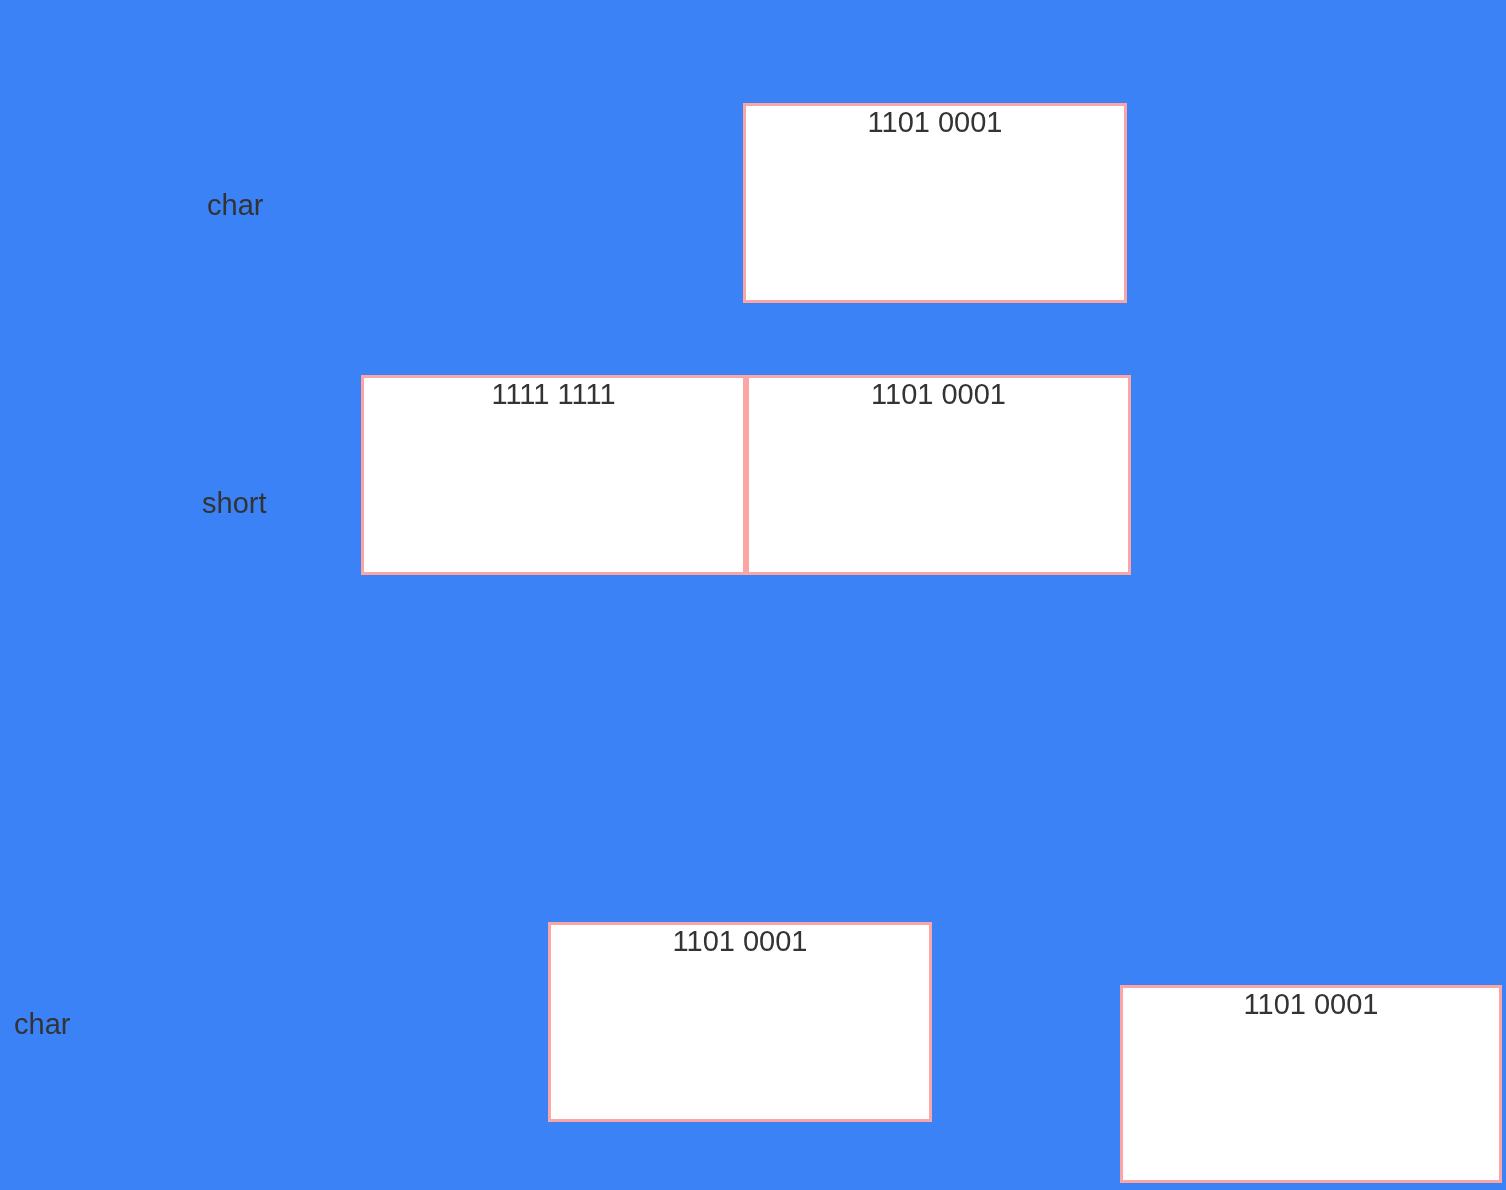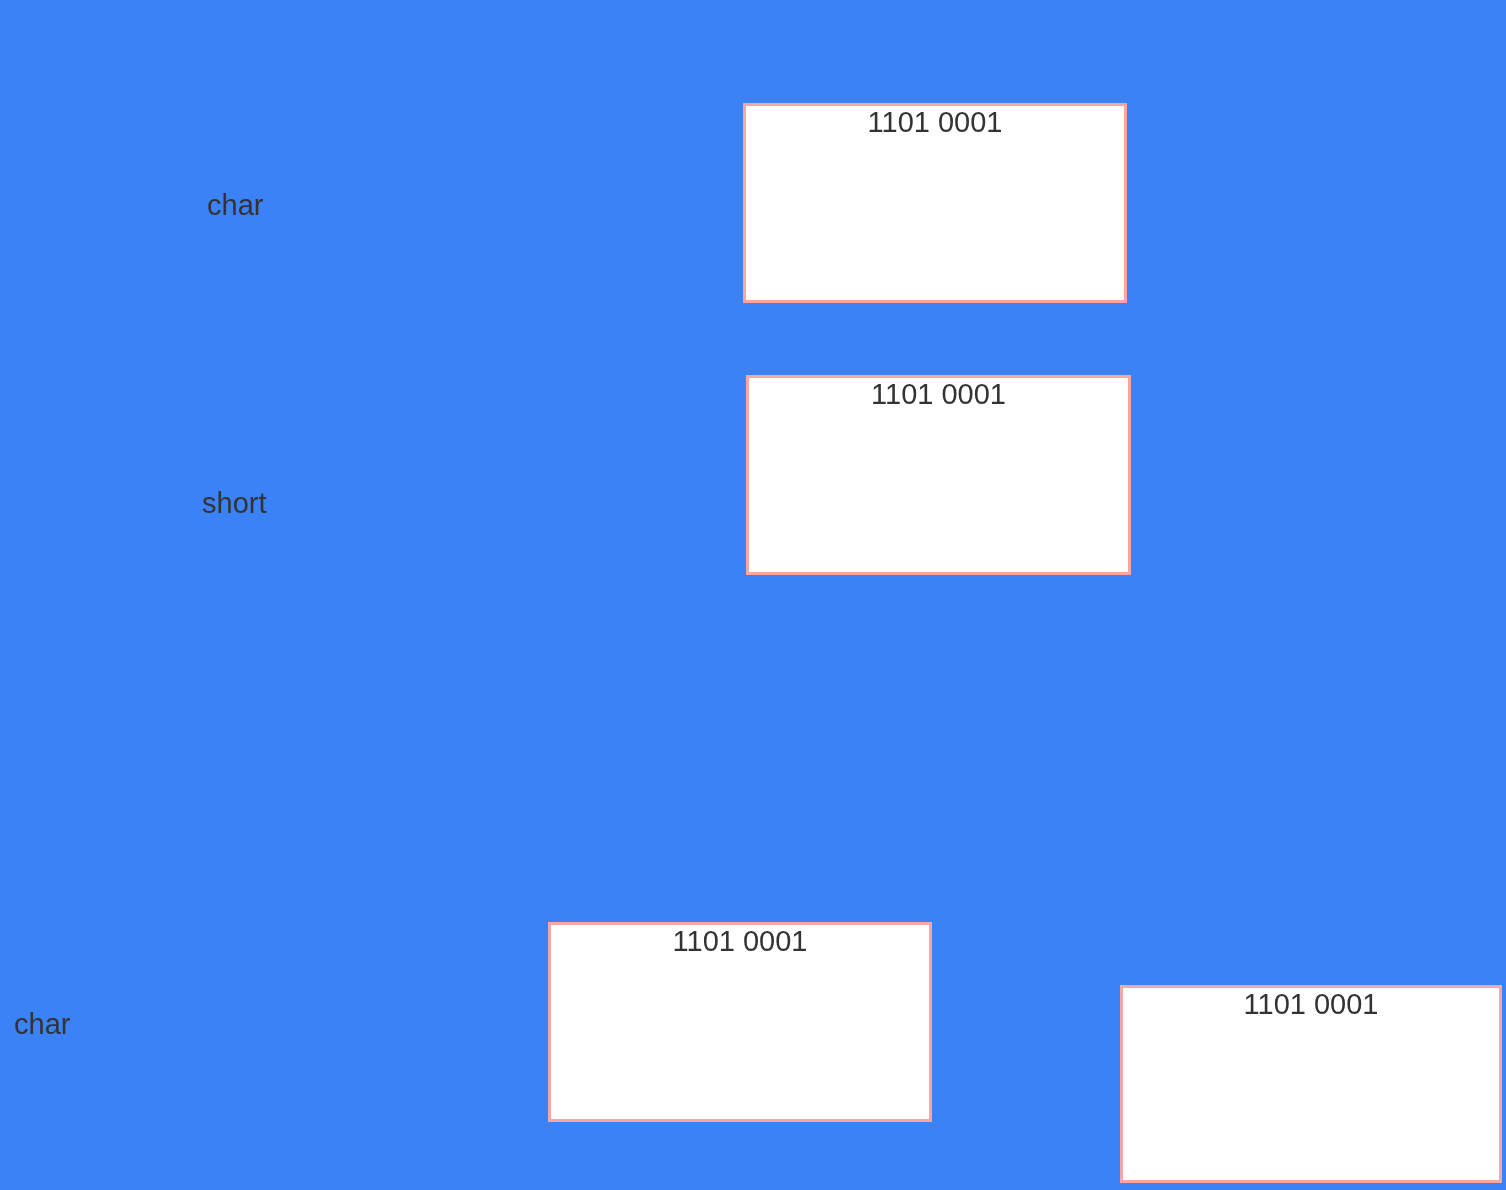--- a/index.html
+++ b/index.html
@@ -43,20 +43,23 @@
 <div id="canvas">
 
   <span class="type-label" style="left:207px; top:188px;">char</span>
 
   <div class="cell" style="left:743px; top:103px; width:384px; height:200px;">
     <span class="value">1101 0001</span>
   </div>
 
   <span class="type-label" style="left:202px; top:486px;text-align:right;">short</span>
 
+  <div class="cell" style="left:361px; top:375px; width:385px; height:200px;">
+    <span class="value">1111 1111</span>
+  </div>
 
   <div class="cell" style="left:746px; top:375px; width:385px; height:200px;">
     <span class="value">1101 0001</span>
   </div>
 
   <span class="type-label" style="left:14px; top:1007px;">char</span>
 
   <div class="cell" style="left:548px; top:922px; width:384px; height:200px;">
     <span class="value">1101 0001</span>
   </div>

